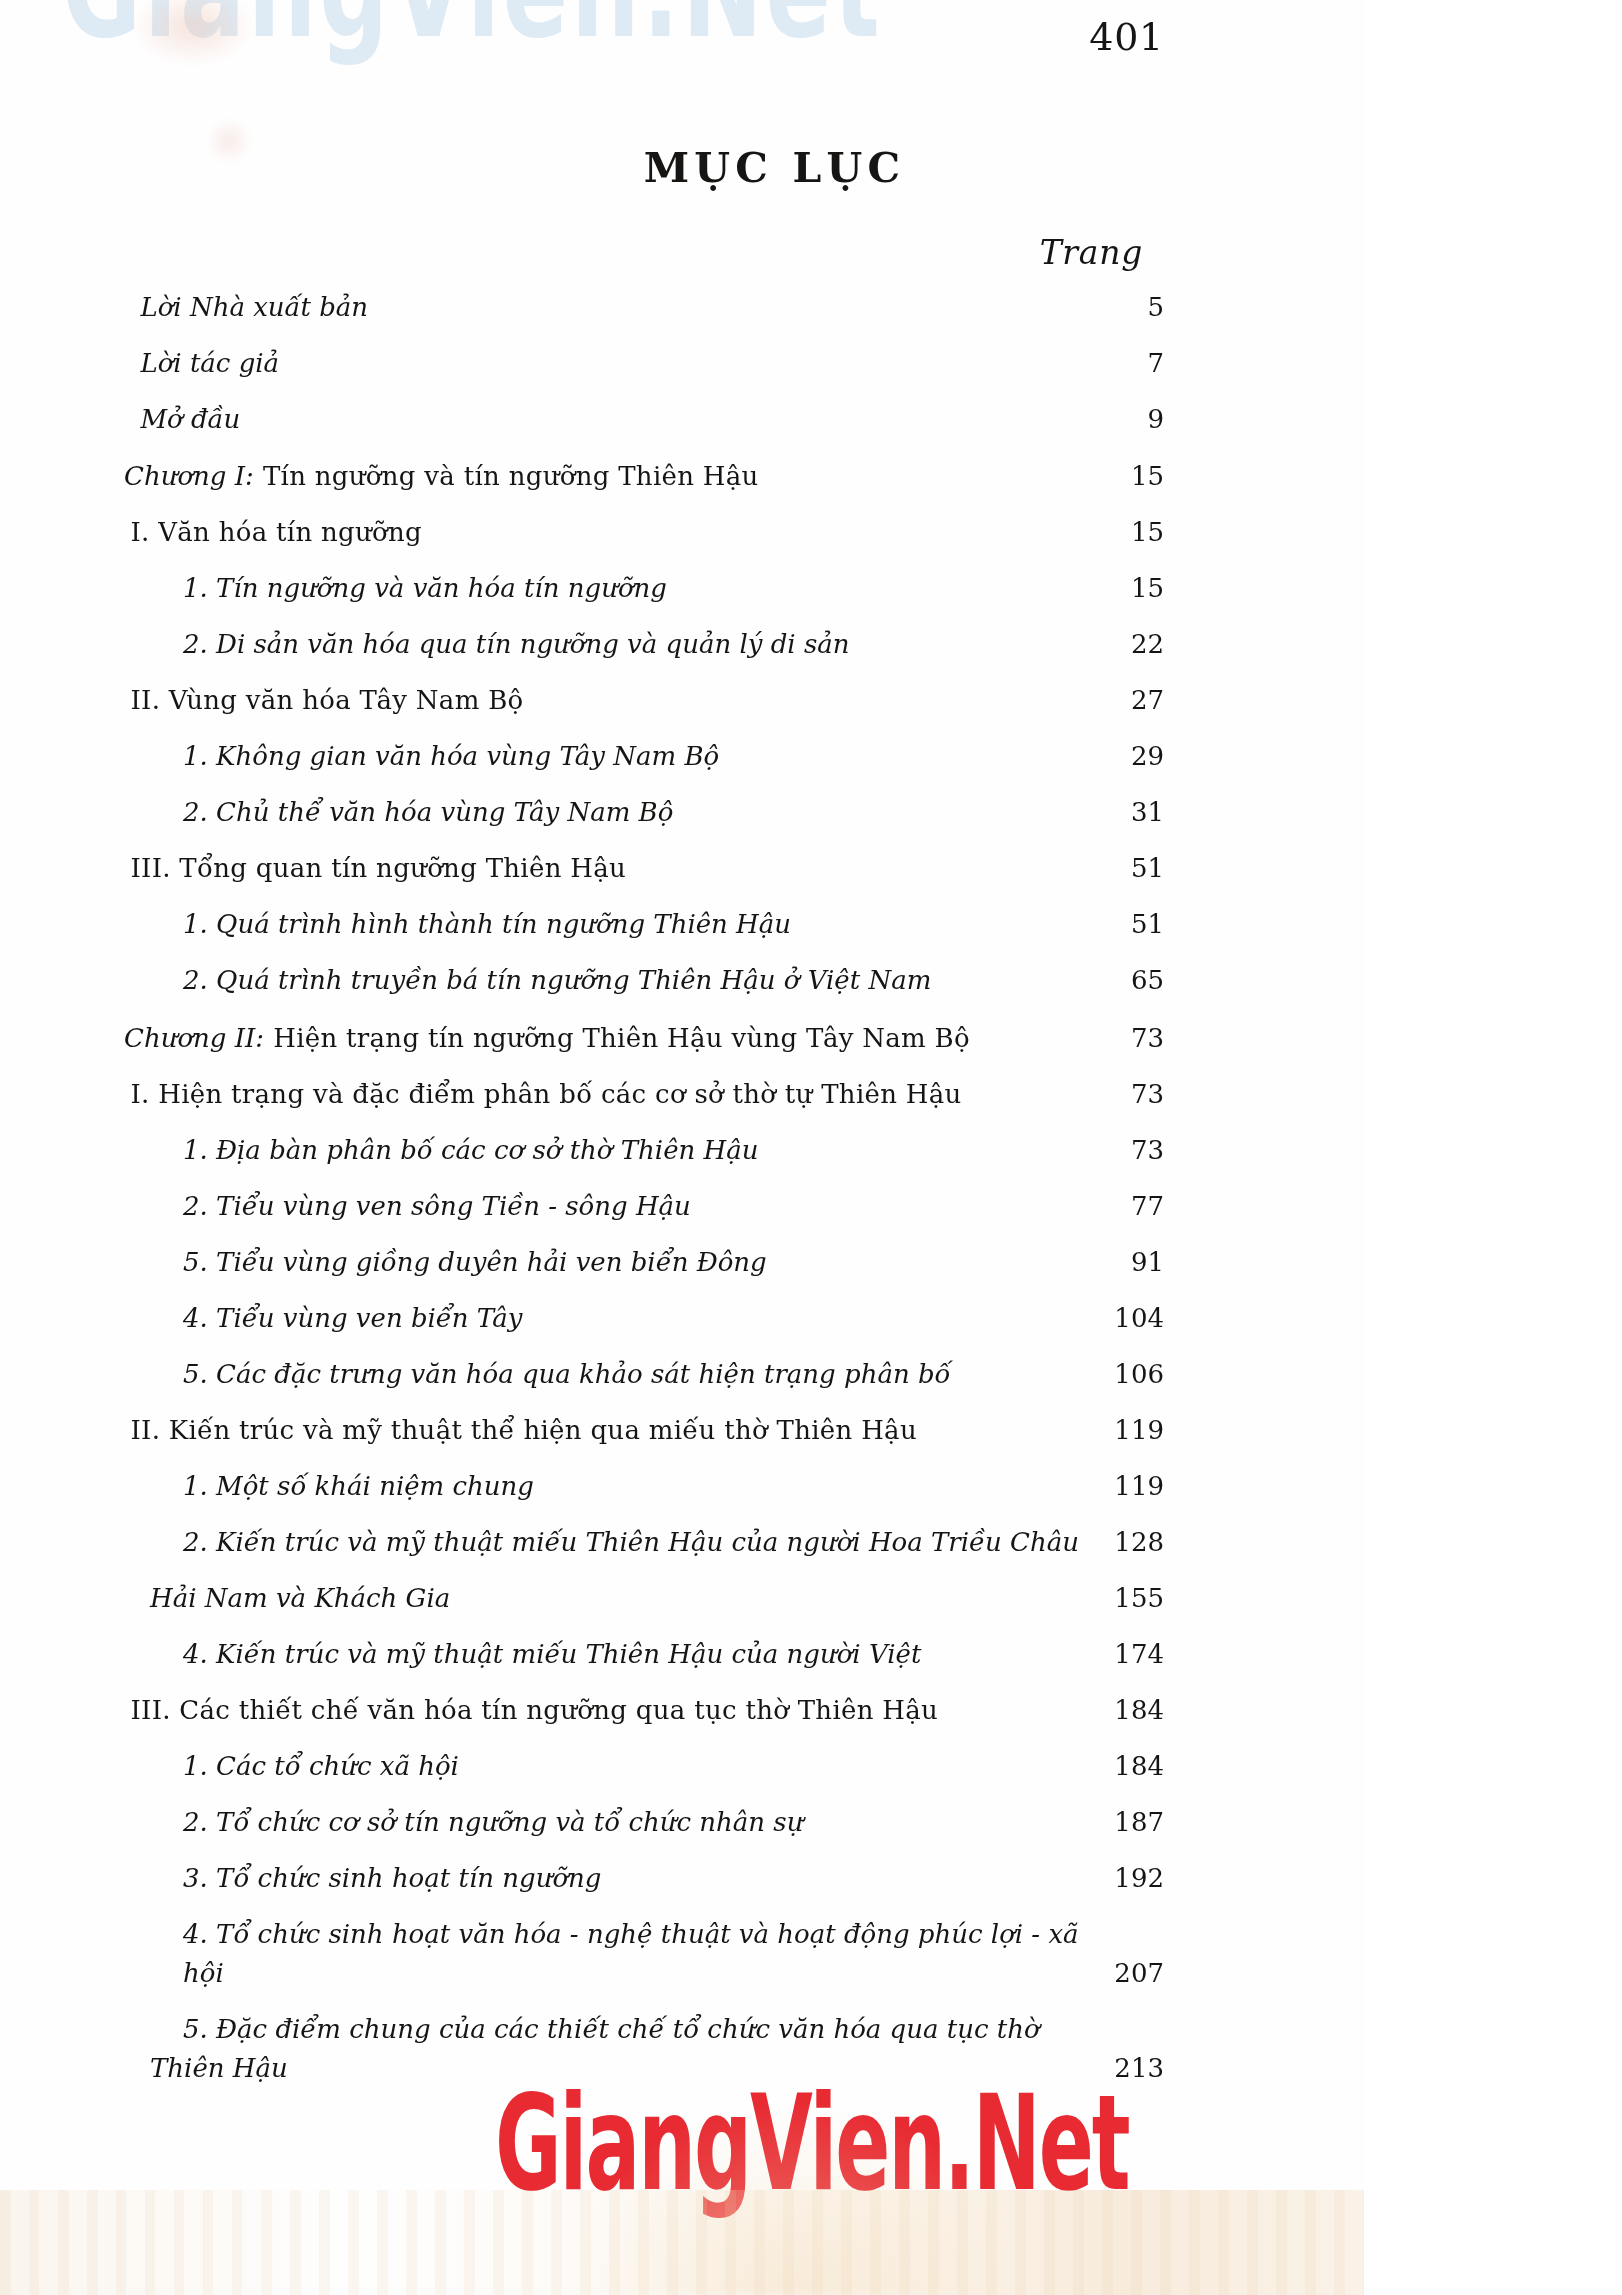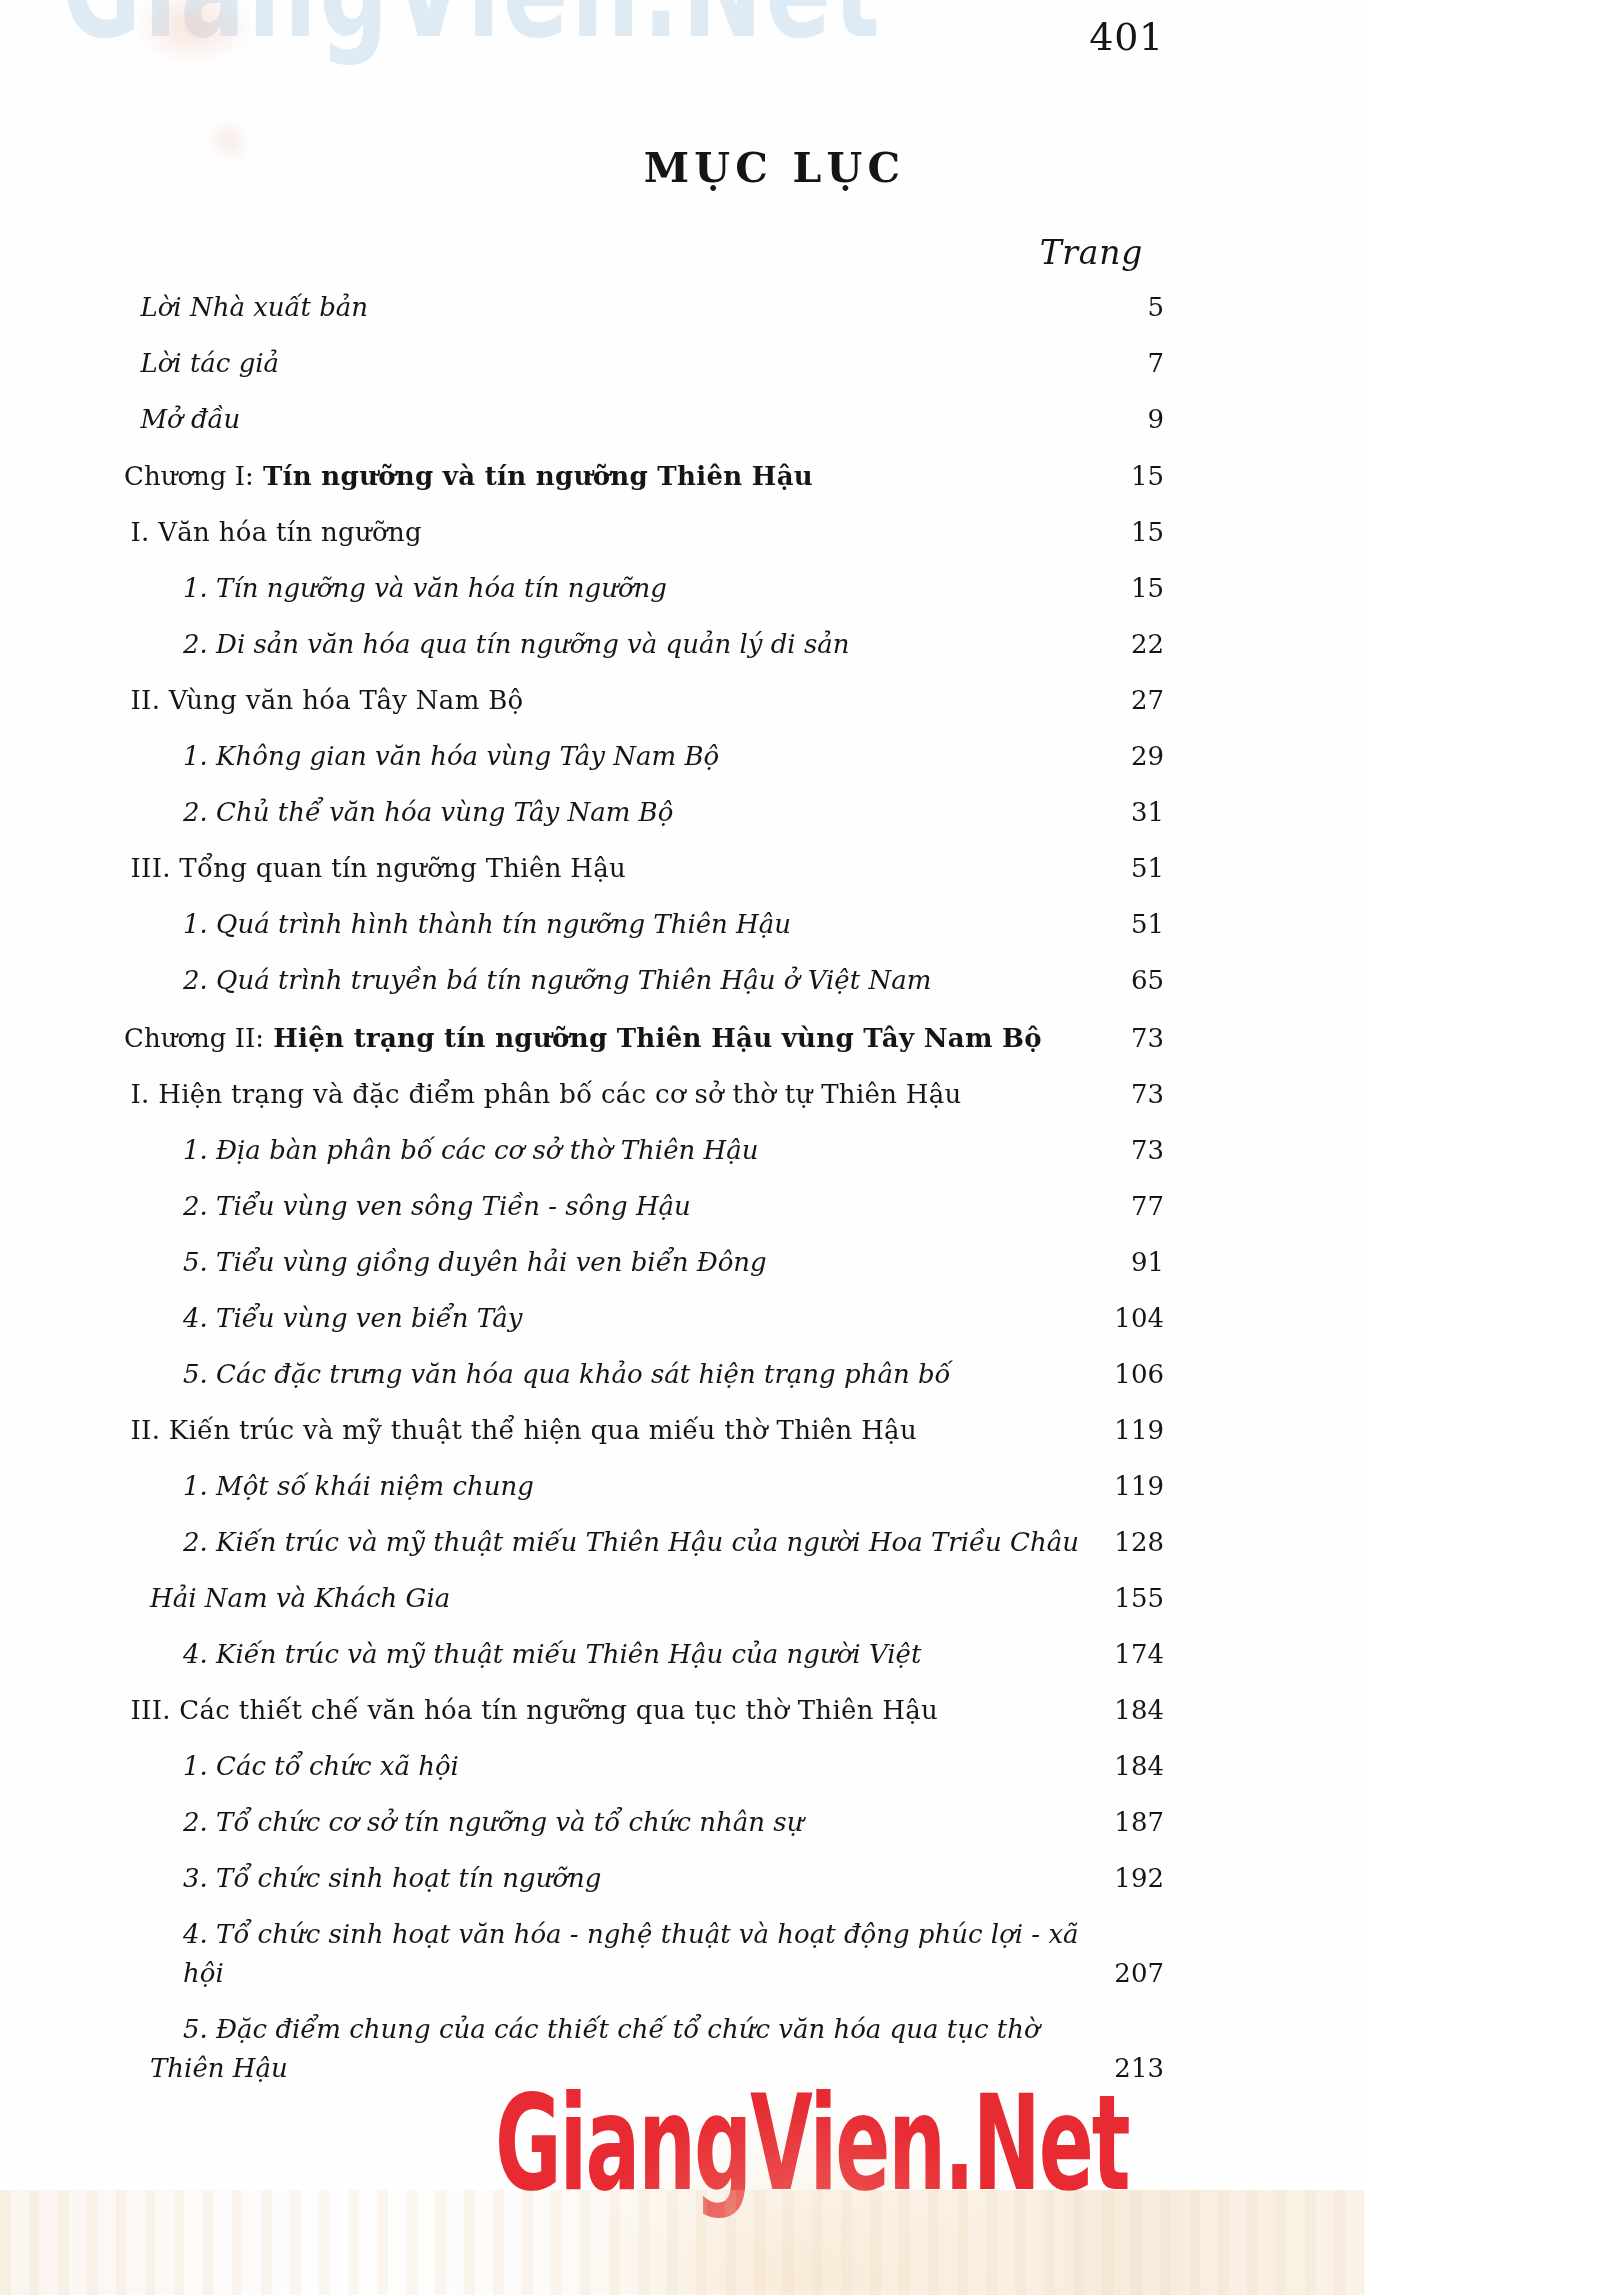--- a/index.html
+++ b/index.html
@@ -26,22 +26,22 @@
   
   .toc{
     position:absolute;top:288px;left:124px;right:200px;
     font-size:26px;line-height:39px;
   }
   .row{display:flex;align-items:flex-end;margin-bottom:17px;}
   .row .lbl{flex:1 1 auto;}
   .row .pg{flex:0 0 auto;margin-left:15.7px;white-space:nowrap;font-style:normal;}
   .kind-front .lbl{font-style:italic;padding-left:16.4px;}
   .kind-chapter{margin-top:18.3px;}
-  .kind-chapter .prefix{font-weight:normal;margin-right:9.2px;}
-  .kind-chapter .t1{font-weight:bold;letter-spacing:0.3px;margin-top:16px;}
+  .kind-chapter .prefix{font-style:italic;font-weight:normal;margin-right:9.2px;}
+  .kind-chapter .t1{font-weight:normal;letter-spacing:0.3px;margin-top:16px;}
   .kind-roman .lbl{padding-left:6.5px;letter-spacing:0.3px;}
   .kind-sub .lbl{font-style:italic;padding-left:59px;}
   .kind-sub2 .lbl{font-style:italic;padding-left:26px;}
   .kind-sub2 .t1{display:block;text-indent:33px;}
   .kind-sub2 .t2{display:block;}
   
   .stray-comma{
     position:absolute;left:1516px;top:1325px;
     font-size:35px;font-weight:bold;color:#111;
   }

